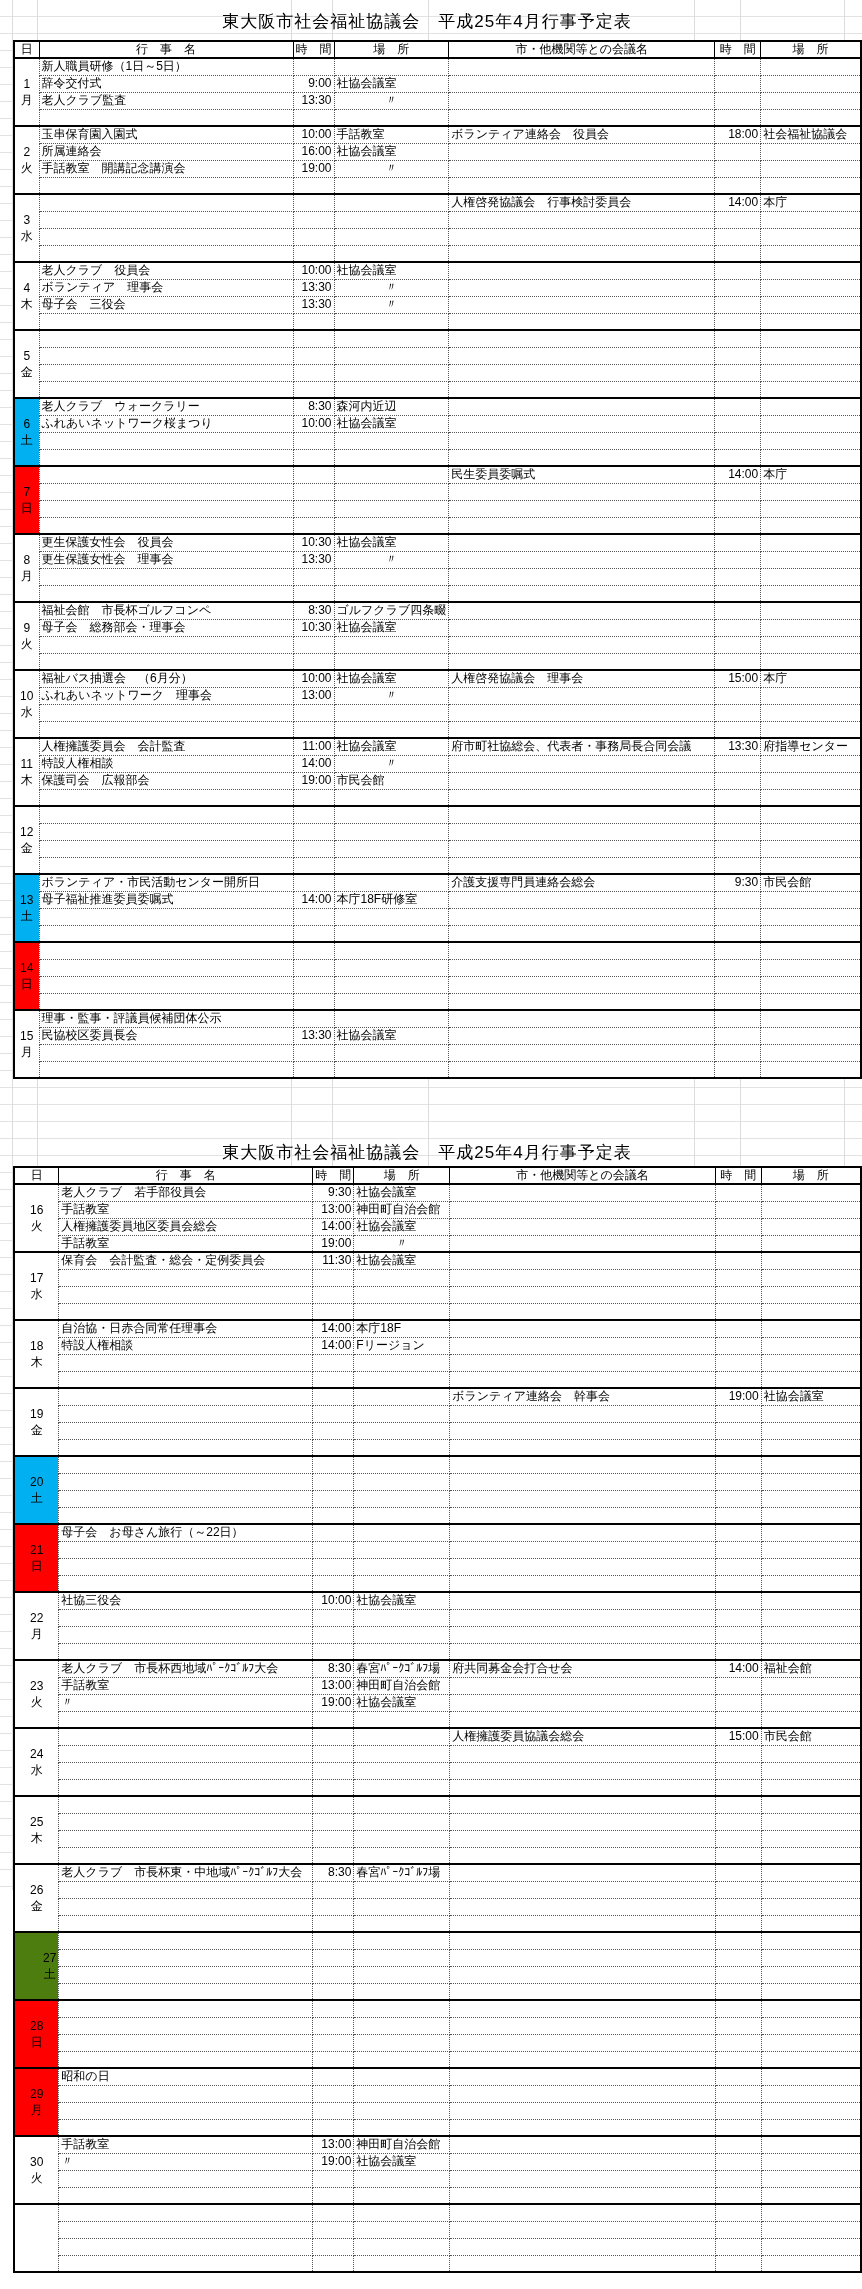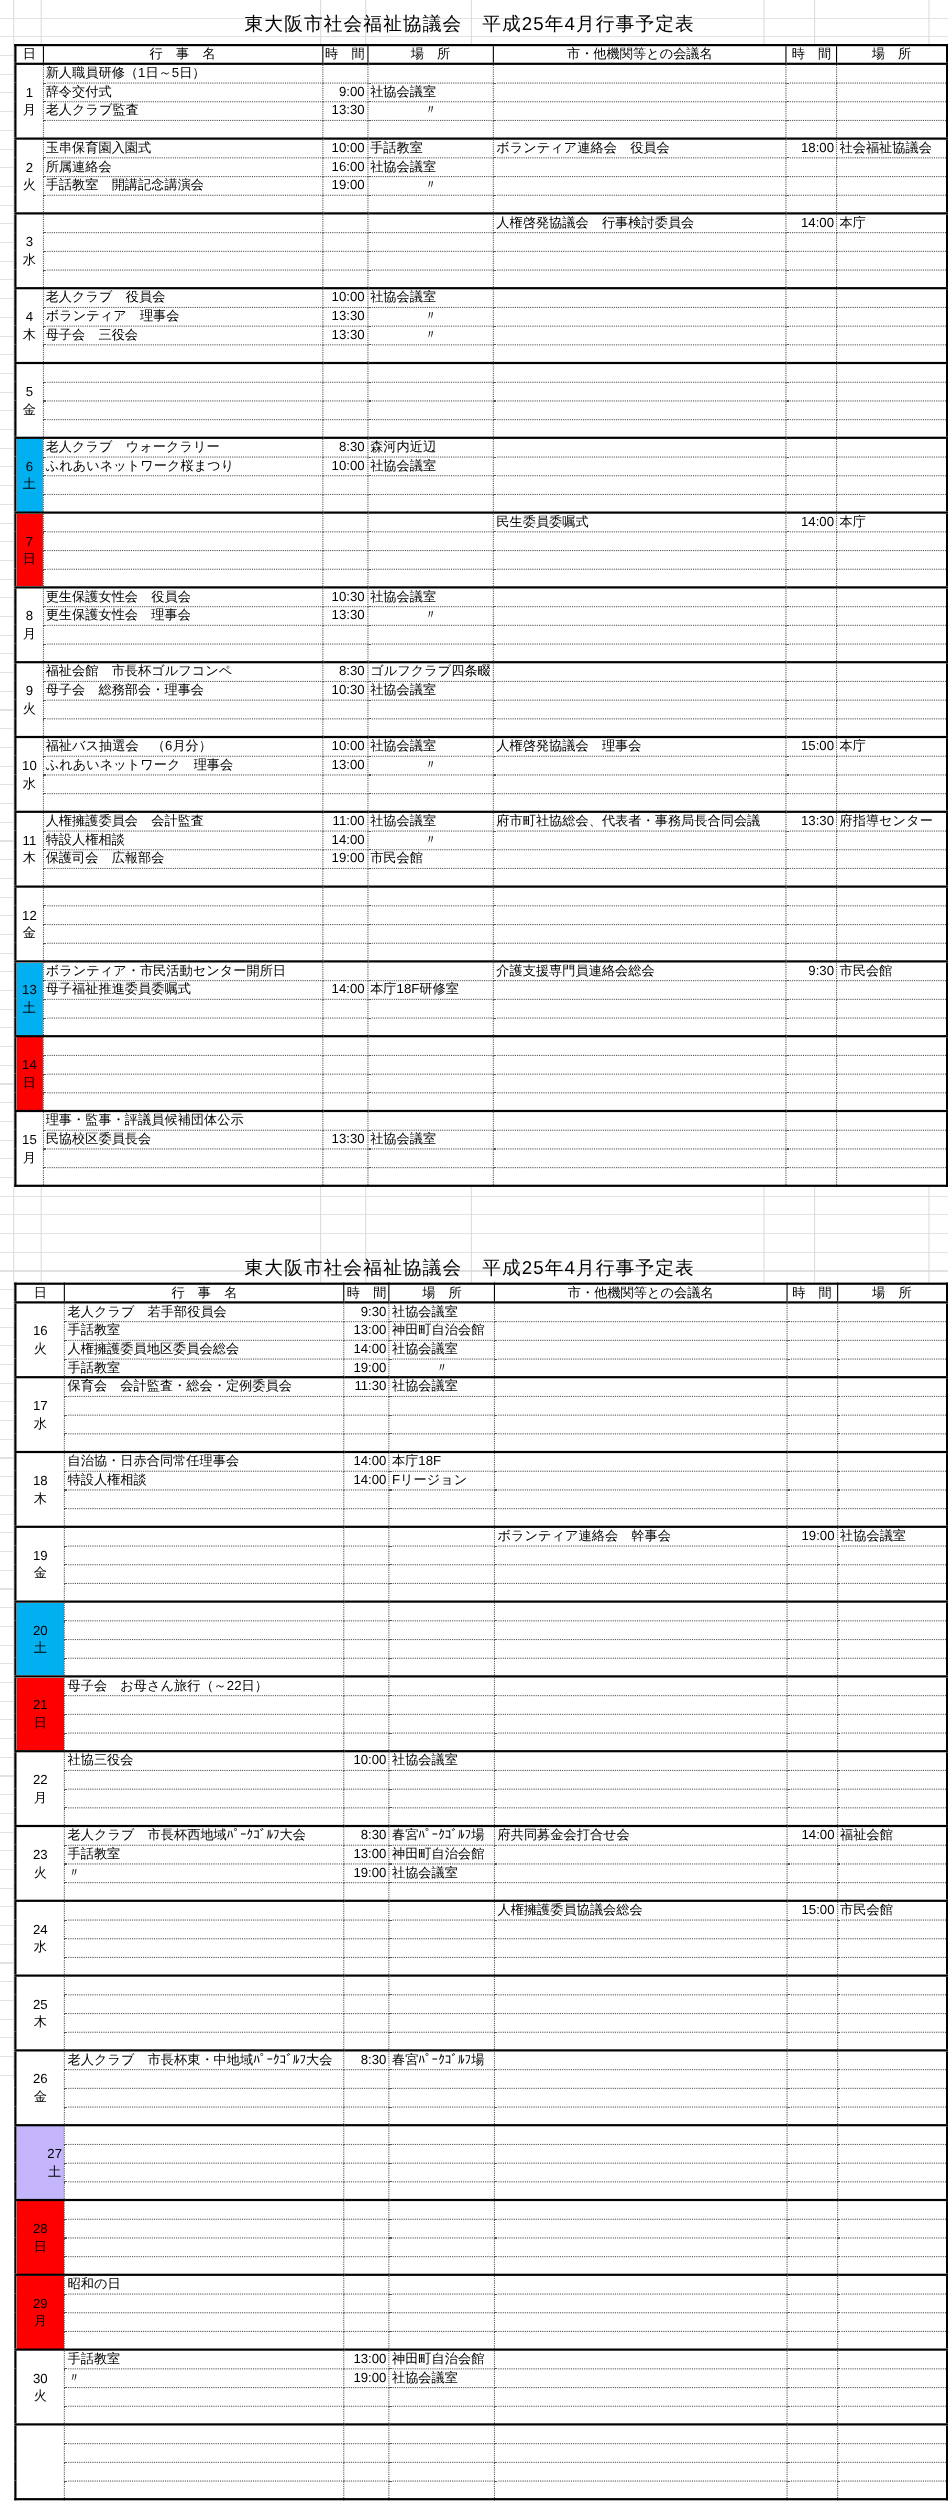--- a/index.html
+++ b/index.html
@@ -1081,21 +1081,21 @@
         </tr>
         <tr>
           <td class="c-event"></td>
           <td class="c-time"></td>
           <td class="c-place"></td>
           <td class="c-meeting"></td>
           <td class="c-mtime"></td>
           <td class="c-mplace"></td>
         </tr>
         <tr class="bs">
-          <td class="c-day sat" rowspan="4" style="background: #c4b5fd; padding-left: 28px;">
+          <td class="c-day sat" rowspan="4" style="background: #4d7c0f; padding-left: 28px;">
             <div class="dwrap">
               <div class="dnum">27</div>
               <div class="dwd">土</div>
             </div>
           </td>
           <td class="c-event"></td>
           <td class="c-time"></td>
           <td class="c-place"></td>
           <td class="c-meeting"></td>
           <td class="c-mtime"></td>

